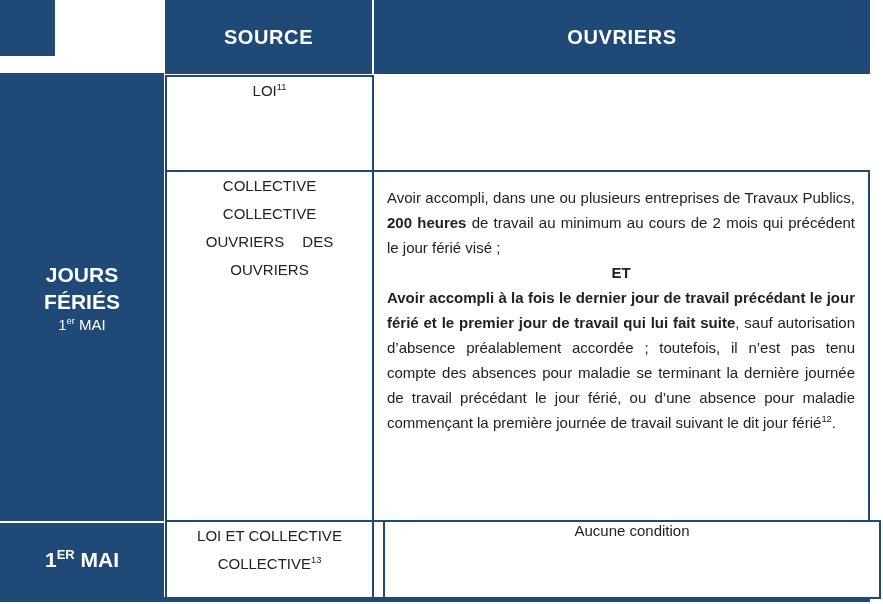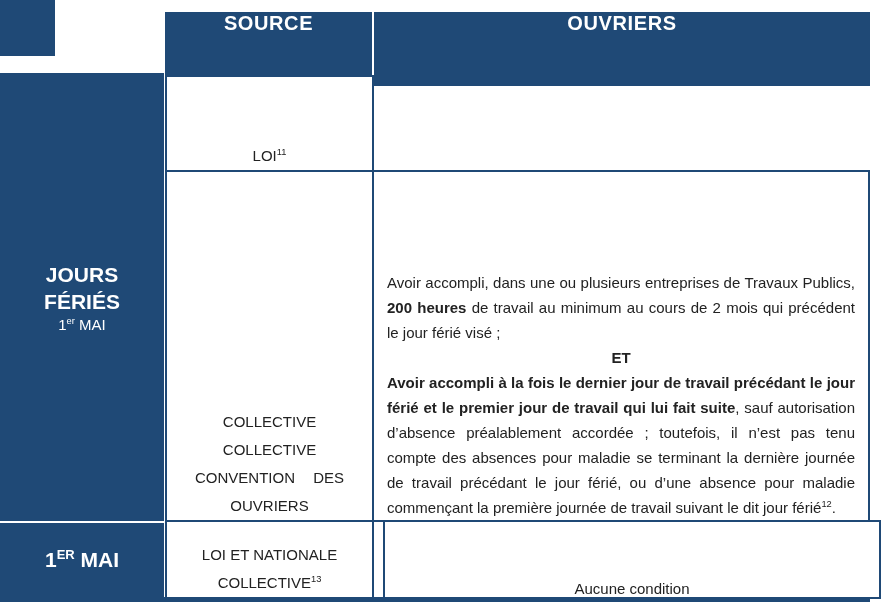--- a/index.html
+++ b/index.html
@@ -6,22 +6,22 @@
   .canvas {
     position:relative; width:883px; height:604px; background:#ffffff;
     font-family:"Liberation Sans", sans-serif; color:#222222; overflow:hidden;
   }
 
   
   .corner { position:absolute; left:0; top:0; width:55px; height:56px; background:#1F4976; }
 
   
   .hcell {
-    position:absolute; top:12px; height:74px; background:#1F4976; color:#ffffff;
-    display:flex; justify-content:center;
+    position:absolute; top:0; height:74px; background:#1F4976; color:#ffffff;
+    display:flex; align-items:center; justify-content:center;
     font-size:20px; font-weight:bold; letter-spacing:0.6px;
   }
   .h-source   { left:165px; width:207px; }
   .h-ouvriers { left:374px; width:496px; }
 
   
   .lcell {
     position:absolute; left:0; width:164px; background:#1F4976; color:#ffffff;
     display:flex; flex-direction:column; align-items:center; justify-content:center;
     text-align:center;
@@ -30,26 +30,26 @@
   .l-mai  { top:523px; height:74px; flex-direction:row; }
   .jf-title { font-size:21px; font-weight:bold; line-height:27px; width:120px; }
   .jf-sub   { font-size:15px; line-height:19px; margin-top:3px; }
   .jf-l3    { font-size:15px; line-height:19px; }
   .mai-big  { font-size:21px; font-weight:bold; }
   .mai-big sup { font-size:13px; }
 
   
   .cell {
     position:absolute; background:#ffffff; border:2px solid #1F4976; box-sizing:border-box;
-    display:flex; flex-direction:column; align-items:center; justify-content:flex-end;
+    display:flex; flex-direction:column; align-items:center; justify-content:flex-start;
   }
   .c-r1-src { left:165px; top:75px;  width:209px; height:97px; }
   .c-r1-ouv { left:372px; top:75px;  width:498px; height:97px; }
   .c-r2-src { left:165px; top:170px; width:209px; height:352px; }
-  .c-r2-ouv { left:372px; top:170px; width:498px; height:352px; align-items:stretch; padding:0 13px; }
+  .c-r2-ouv { left:372px; top:170px; width:498px; height:352px; align-items:stretch; padding:13px 13px; }
   .c-r3-src { left:165px; top:520px; width:209px; height:79px; }
   .c-r3-ouv { left:372px; top:520px; width:498px; height:79px;margin-left:11px; }
 
   .src-line { font-size:15px; line-height:28px; text-align:center; color:#222; }
   .wide-space { word-spacing:14px; }
   .plain { font-size:15px; color:#222; text-align:center; padding:0 8px; }
 
   .body-par { font-size:15px; line-height:25px; text-align:justify; color:#222; margin:0; }
   .et-line  { font-size:15px; line-height:25px; font-weight:bold; text-align:center; margin:0 0; }
   .b { font-weight:bold; }
@@ -82,32 +82,32 @@
     <div class="mai-big"><span>1</span><sup>ER</sup><span> MAI</span></div>
   </div>
 
   <div class="cell c-r1-src">
     <div class="src-line"><span>LOI</span><sup>11</sup></div>
   </div>
 
   <div class="cell c-r2-src">
     <div class="src-line">COLLECTIVE</div>
     <div class="src-line">COLLECTIVE</div>
-    <div class="src-line wide-space">CONVENTION DES</div>
+    <div class="src-line wide-space">OUVRIERS DES</div>
     <div class="src-line">OUVRIERS</div>
   </div>
 
   <div class="cell c-r2-ouv">
     <p class="body-par"><span>Avoir accompli, dans une ou plusieurs entreprises de Travaux Publics, </span><span class="b">200 heures</span><span> de travail au minimum au cours de 2 mois qui précédent le jour férié visé ;</span></p>
     <div class="et-line">ET</div>
     <p class="body-par"><span class="b">Avoir accompli à la fois le dernier jour de travail précédant le jour férié et le premier jour de travail qui lui fait suite</span><span>, sauf autorisation d’absence préalablement accordée ; toutefois, il n’est pas tenu compte des absences pour maladie se terminant la dernière journée de travail précédant le jour férié, ou d’une absence pour maladie commençant la première journée de travail suivant le dit jour férié</span><sup>12</sup><span>.</span></p>
   </div>
 
   <div class="cell c-r3-src">
-    <div class="src-line">LOI ET NATIONALE</div>
+    <div class="src-line">LOI ET COLLECTIVE</div>
     <div class="src-line"><span>COLLECTIVE</span><sup>13</sup></div>
   </div>
   <div class="cell c-r3-ouv">
     <div class="plain">Aucune condition</div>
   </div>
 
   <div class="bottom-bar"></div>
 
 </div>
 

